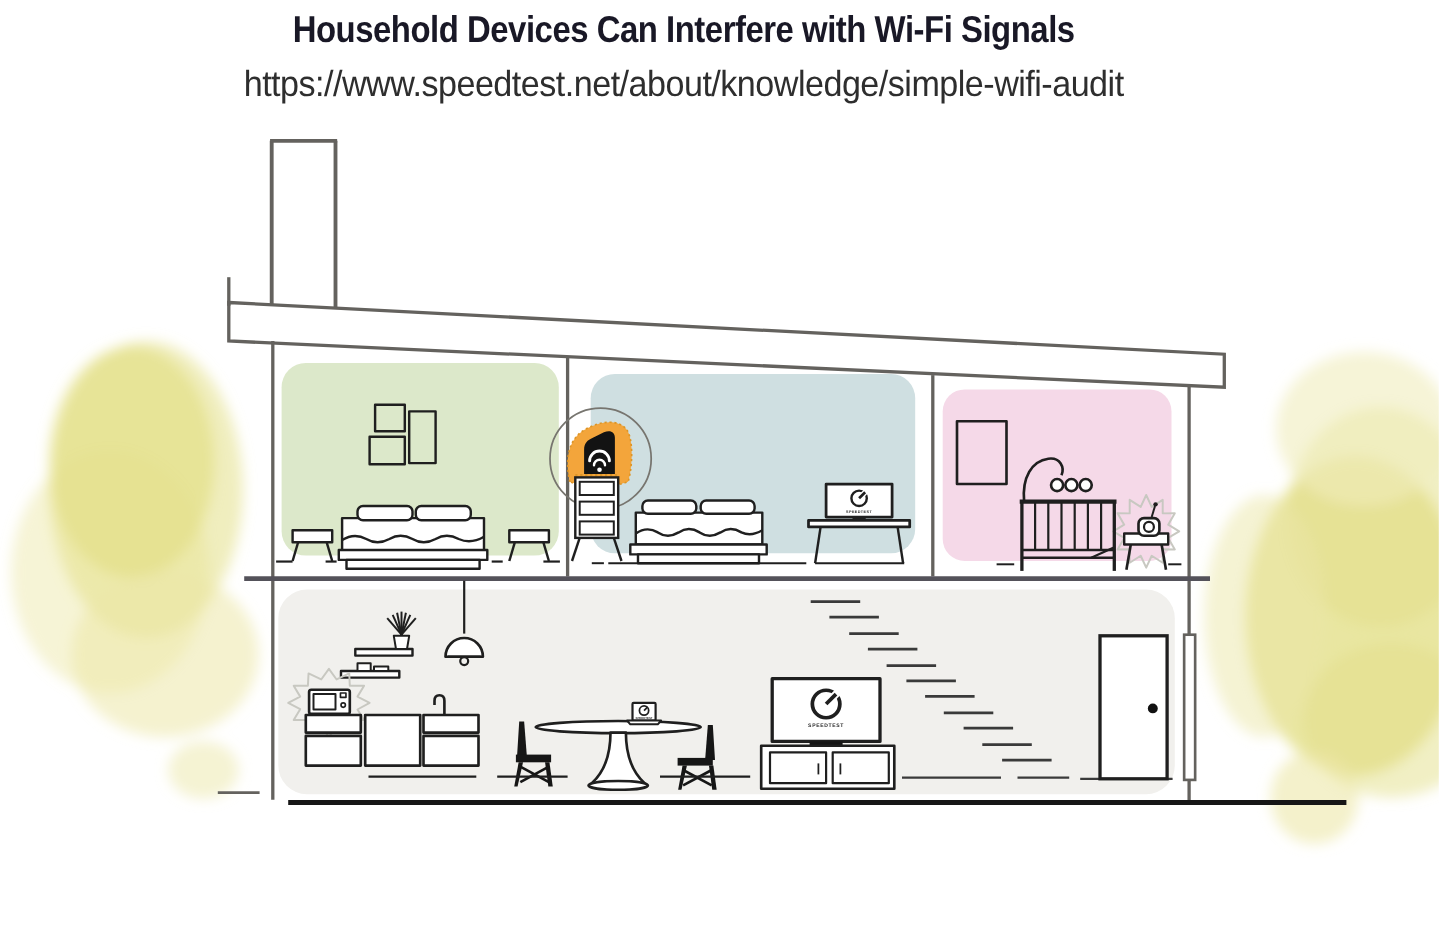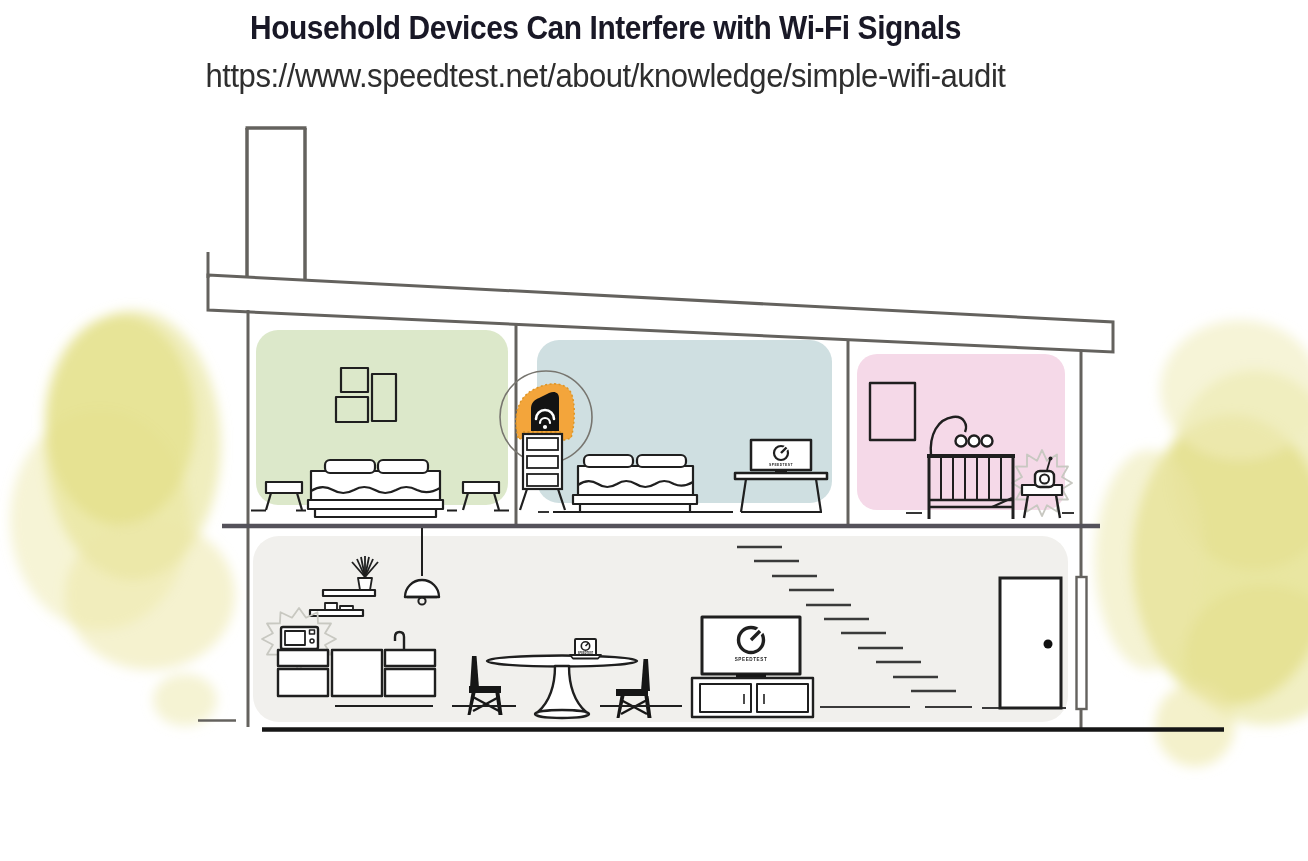--- a/index.html
+++ b/index.html
@@ -1,18 +1,18 @@
 <!DOCTYPE html>
 <html><head>
 <meta charset="utf-8">
 <style>
   html,body{margin:0;padding:0;background:#ffffff;}
   body{width:1308px;height:861px;position:relative;overflow:hidden;
        font-family:"Liberation Sans","DejaVu Sans",sans-serif;}
-  .hdr{position:absolute;left:0;top:0;width:1211px;text-align:center;z-index:5;}
+  .hdr{position:absolute;left:0;top:0;width:1211px;text-align:center;z-index:5;padding-left:16px;}
   .hdr-title{margin:0;padding-top:8px;font-size:34px;font-weight:700;color:#191826;
              letter-spacing:-0.5px;transform:scaleX(0.88);transform-origin:50% 50%;}
   .hdr-url{margin:0;padding-top:10px;font-size:33px;font-weight:400;color:#2e2e2e;
            letter-spacing:-0.5px;transform:scaleX(0.94);transform-origin:50% 50%;}
   svg{position:absolute;left:0;top:0;}
   .footer{position:absolute;left:0;bottom:0;width:1308px;height:60px;z-index:5;}
   text{font-family:"Liberation Sans","DejaVu Sans",sans-serif;}
 </style>
 </head>
 <body>

